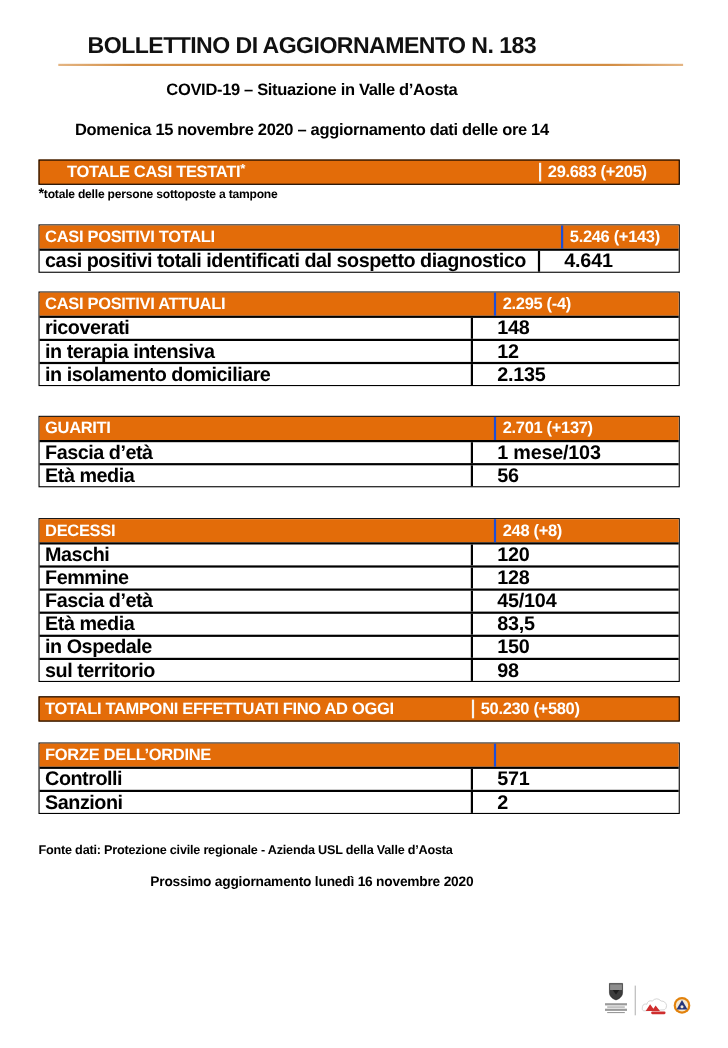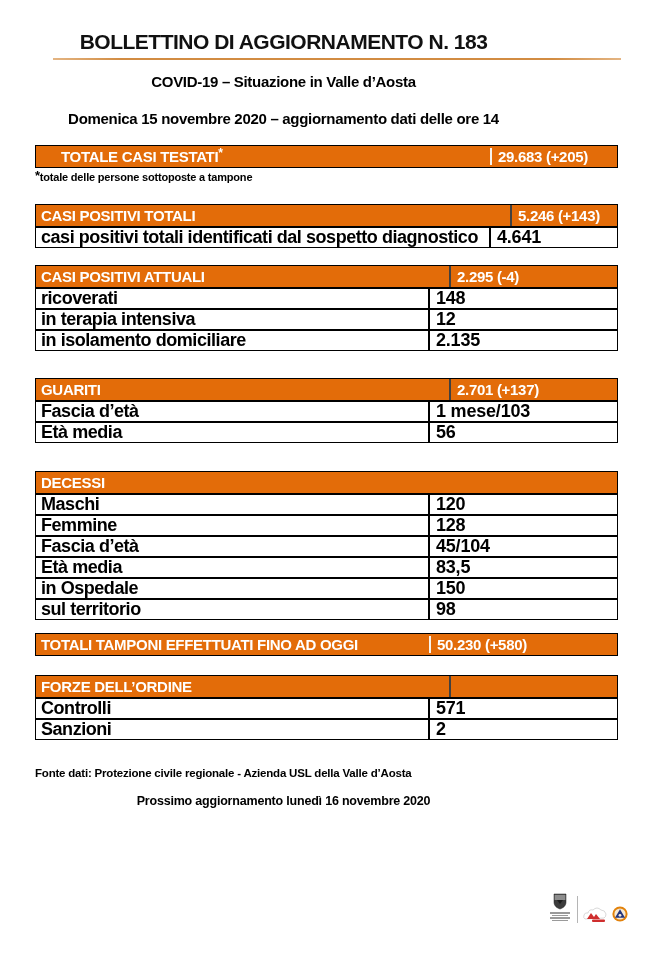--- a/index.html
+++ b/index.html
@@ -38,27 +38,27 @@
 
   .footnote { margin-top:3px; font-size:11px; letter-spacing:-0.2px; font-weight:700; }
   .footnote .ast { font-size:13px; }
 
   .tbl { width:583px; border:1.5px solid #000; background:#fff; }
   .tbl-header {
     display:flex; align-items:center; height:21px;
     background:#E36C09; color:#fff; font-size:15px; letter-spacing:-0.3px;gap:21px;
   }
   .tbl-header .cell-label { padding-left:5px; }
-  .tbl-header .cell-value { border-left:2px solid #404040; padding-left:6px; height:100%; display:flex; align-items:center; }
+  .tbl-header .cell-value { border-left:2px solid #1d4ed8; padding-left:6px; height:100%; display:flex; align-items:center; }
   .tbl-row {
     display:flex; align-items:center; height:21px;
     border-top:2px solid #000; font-size:18px; letter-spacing:-0.45px;
   }
   .tbl-row .cell-label { padding-left:5px; }
-  .tbl-row .cell-value { border-left:2px solid #000; padding-left:6px; height:100%; display:flex; align-items:center; letter-spacing:-0.2px; }
+  .tbl-row .cell-value { border-left:2px solid #000; padding-left:22px; height:100%; display:flex; align-items:center; letter-spacing:-0.2px; }
   .split-wide .cell-label { flex:0 0 453px; max-width:453px; overflow:hidden; white-space:nowrap; }
   .split-wide .cell-value { flex:1 1 auto; }
   .split-default .cell-label { flex:0 0 392px; max-width:392px; overflow:hidden; white-space:nowrap; }
   .split-default .cell-value { flex:1 1 auto; }
 
   .mt-t1 { margin-top:21px; }
   .mt-t2 { margin-top:17px; }
   .mt-t3 { margin-top:27px; }
   .mt-t4 { margin-top:28px; }
   .mt-bar2 { margin-top:13px; }
@@ -137,20 +137,21 @@
     </div>
     <div class="tbl-row">
       <div class="cell-label">Età media</div>
       <div class="cell-value">56</div>
     </div>
   </div>
 
   <div class="tbl split-default mt-t4">
     <div class="tbl-header">
       <div class="cell-label">DECESSI</div>
+      <div class="cell-value">248 (+8)</div>
     </div>
     <div class="tbl-row">
       <div class="cell-label">Maschi</div>
       <div class="cell-value">120</div>
     </div>
     <div class="tbl-row">
       <div class="cell-label">Femmine</div>
       <div class="cell-value">128</div>
     </div>
     <div class="tbl-row">

